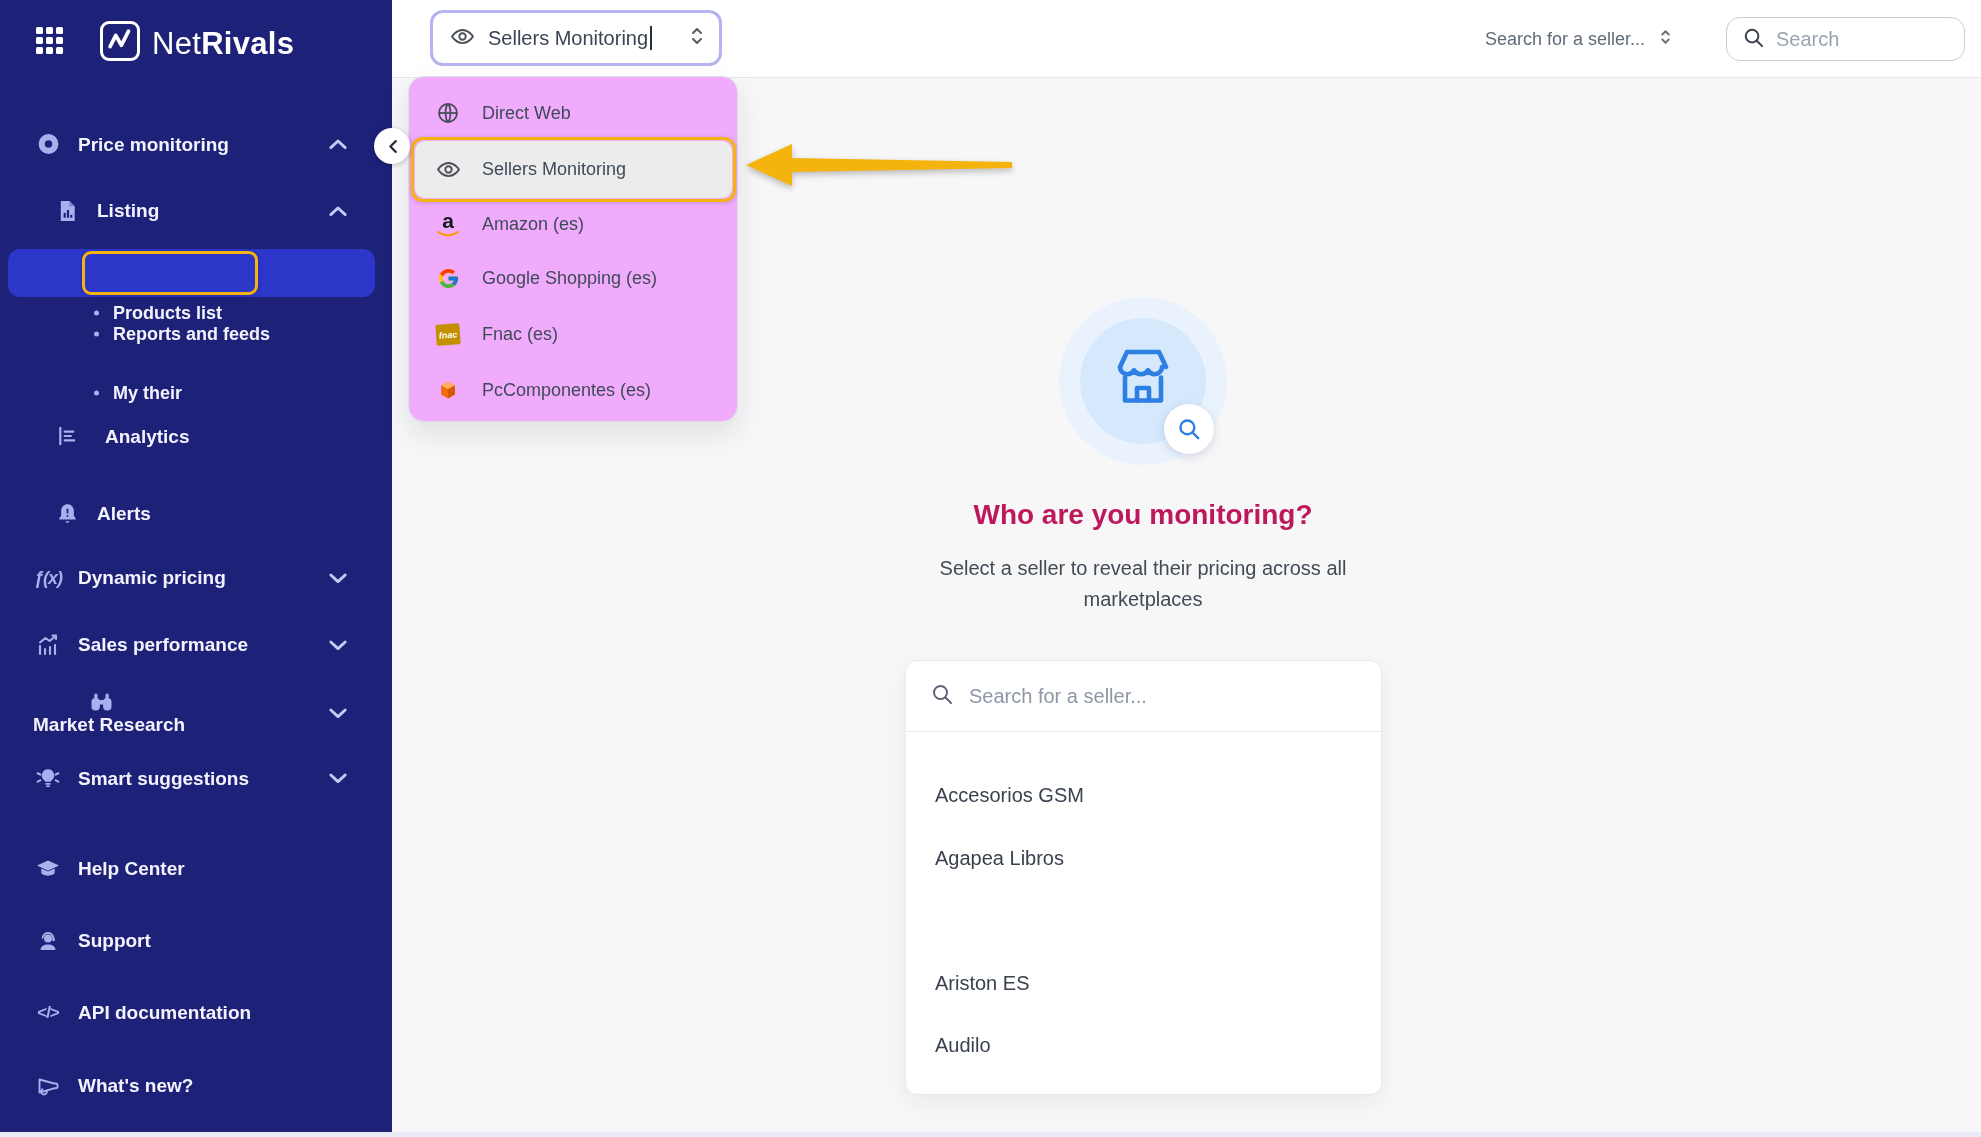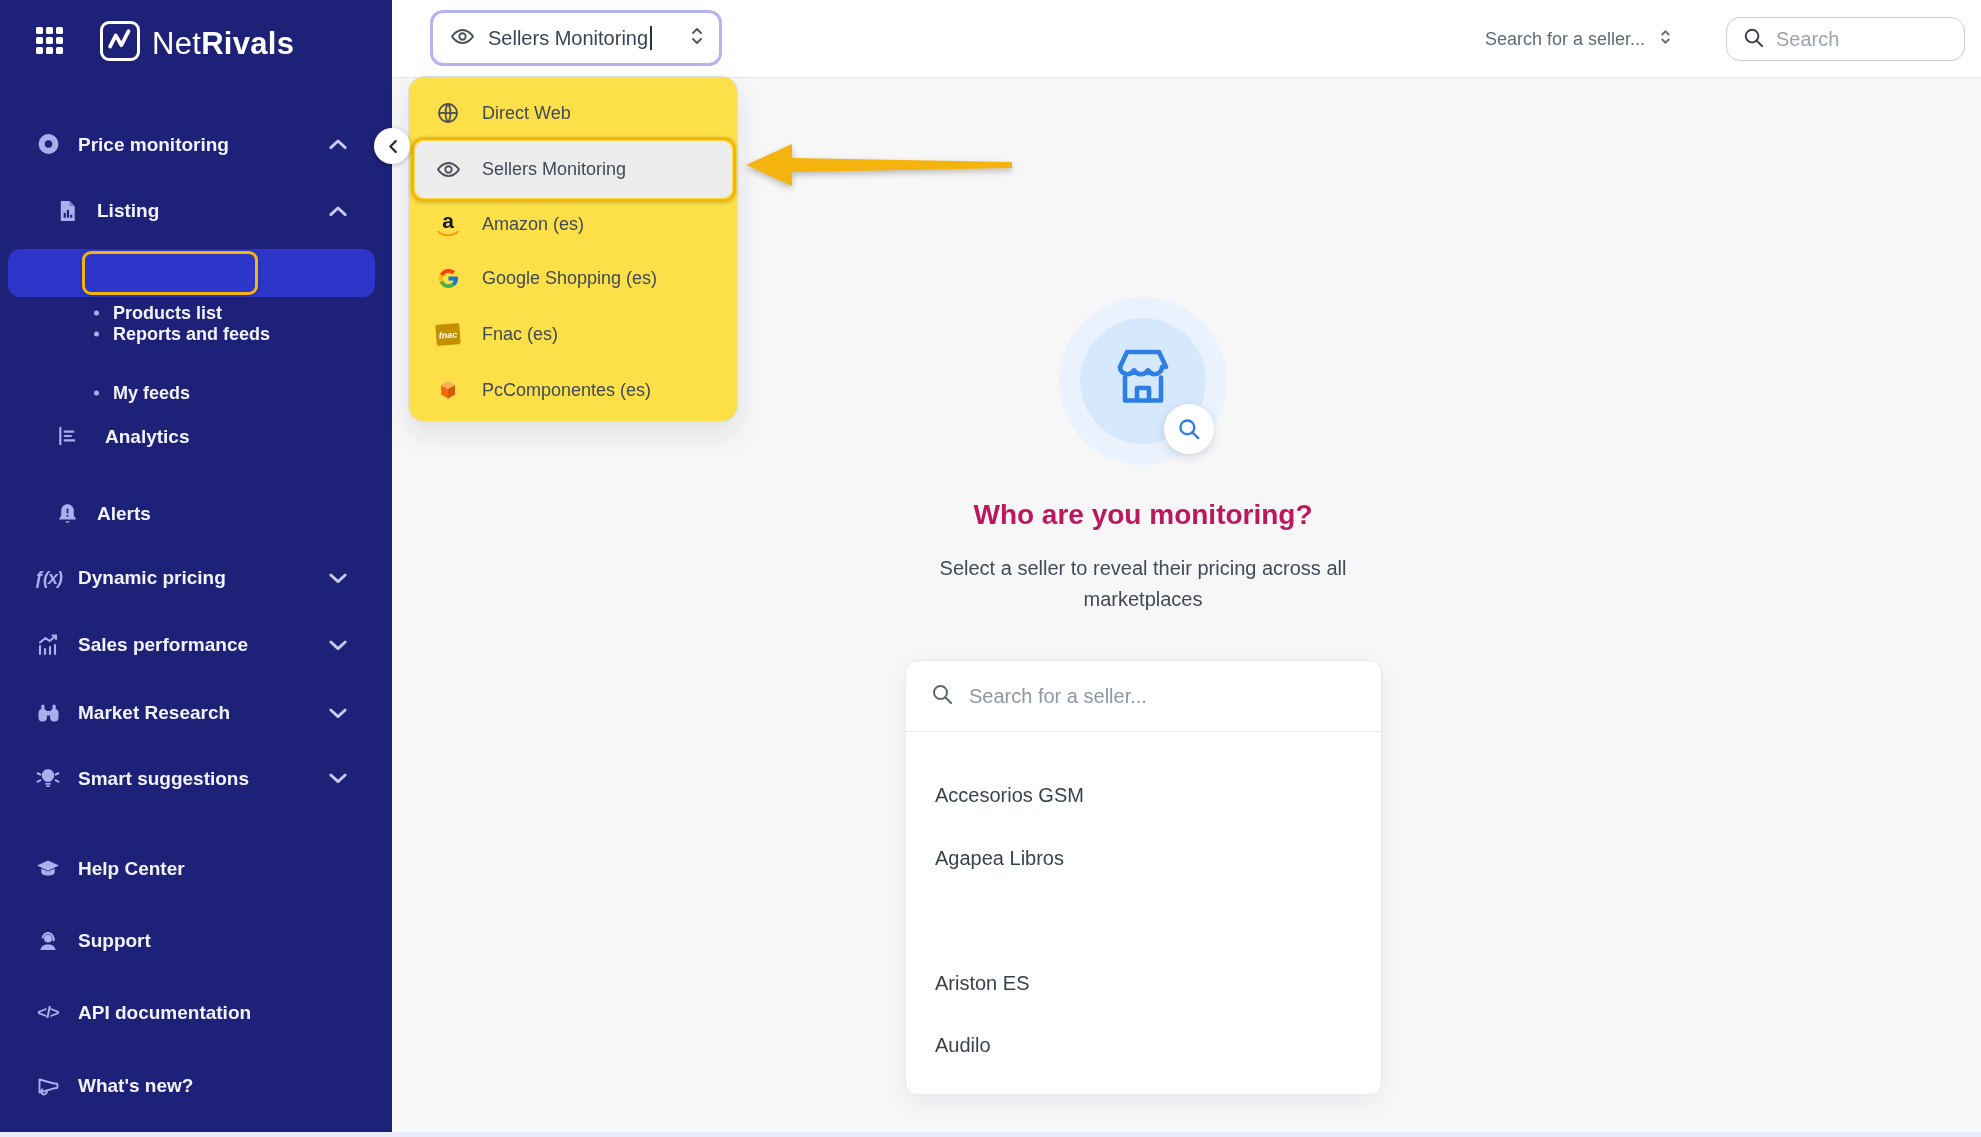--- a/index.html
+++ b/index.html
@@ -45,21 +45,21 @@
   #channel-btn .updown { margin-left:auto; }
   #seller-select { position:absolute; right:309px; top:0; height:78px; display:flex; align-items:center; cursor:pointer; }
   #seller-select .lbl { font-size:18px; color:#5f6b79; }
   #seller-select .updown { margin-left:14px; }
   #header-search { position:absolute; right:16px; top:17px; width:239px; height:44px; border:1.6px solid #c9ced6;
     border-radius:14px; display:flex; align-items:center; padding:0 12px 0 15px; background:#fff; }
   #header-search input { border:none; outline:none; font-size:20px; color:#333; width:100%; margin-left:11px; font-family:"Liberation Sans",sans-serif; }
   #header-search input::placeholder { color:#9aa3b0; }
 
   
-  #channel-menu { position:absolute; left:408px; top:76px; width:330px; height:346px; background:#fde047;
+  #channel-menu { position:absolute; left:408px; top:76px; width:330px; height:346px; background:#f0abfc;
     border:1px solid #dcdfe4; border-radius:16px; box-shadow:0 12px 28px rgba(25,30,60,.10); z-index:8; }
   .menu-item { position:absolute; left:0; width:330px; height:54px; display:flex; align-items:center; padding-left:26px; cursor:pointer; }
   .menu-item .ico { width:26px; display:inline-flex; justify-content:center; }
   .menu-item .lbl { font-size:18px; color:#3f4a59; margin-left:21px; }
   #menu-highlight { position:absolute; left:6px; top:64px; width:317px; height:57px; background:#ececec; border-radius:10px; }
   #menu-highlight-outline { left:2px; top:60px; width:325px; height:65px; border-radius:12px; }
   .amz { position:relative; width:22px; height:24px; font-weight:700; font-size:21px; color:#15171a; line-height:18px; text-align:center; }
   .amz svg { position:absolute; left:0; bottom:-2px; }
   .fnac-badge { width:24px; height:21px; background:#C49000; color:#fff; font-style:italic; font-weight:700;
     font-size:9px; display:flex; align-items:center; justify-content:center; border-radius:2px; transform:rotate(-4deg); }
@@ -155,21 +155,21 @@
       <span>Products list</span>
     </div>
 
     <div class="sb-item sb-bullet" style="top:334px;">
       <span class="dot"></span>
       <span>Reports and feeds</span>
     </div>
 
     <div class="sb-item sb-bullet" style="top:393px;">
       <span class="dot"></span>
-      <span>My feeds</span>
+      <span>My their</span>
     </div>
 
     <div class="sb-item sb-lvl2" style="top:436px;gap:8px;">
       <span class="ico">
         <svg width="23" height="23" viewBox="0 0 24 24" fill="none" stroke="#aab0ee" stroke-width="2.3" stroke-linecap="round">
             <path d="M4.5 3.5v17"></path>
             <path d="M9 7.5h9"></path>
             <path d="M9 12h6.5"></path>
             <path d="M9 16.5h10"></path>
           </svg>
@@ -208,21 +208,21 @@
           </svg>
       </span>
       <span>Sales performance</span>
     </div>
     <span class="sb-chev" style="top:645px;">
       <svg width="20" height="12" viewBox="0 0 16 10" fill="none" stroke="#c6caf4" stroke-width="2.4" stroke-linecap="round" stroke-linejoin="round">
           <path d="M2 2.5l6 5.5 6-5.5"></path>
         </svg>
     </span>
 
-    <div class="sb-item sb-lvl1" style="top:713px;">
+    <div class="sb-item sb-lvl1" style="top:713px;flex-direction:column;">
       <span class="ico">
         <svg width="25" height="24" viewBox="0 0 24 24" fill="#aab0ee">
             <rect x="2" y="8" width="8.4" height="12.5" rx="4"></rect>
             <rect x="13.6" y="8" width="8.4" height="12.5" rx="4"></rect>
             <rect x="9.6" y="10" width="4.8" height="4.5"></rect>
             <rect x="4.8" y="3.5" width="3.2" height="5.5" rx="1.6"></rect>
             <rect x="16" y="3.5" width="3.2" height="5.5" rx="1.6"></rect>
           </svg>
       </span>
       <span>Market Research</span>

